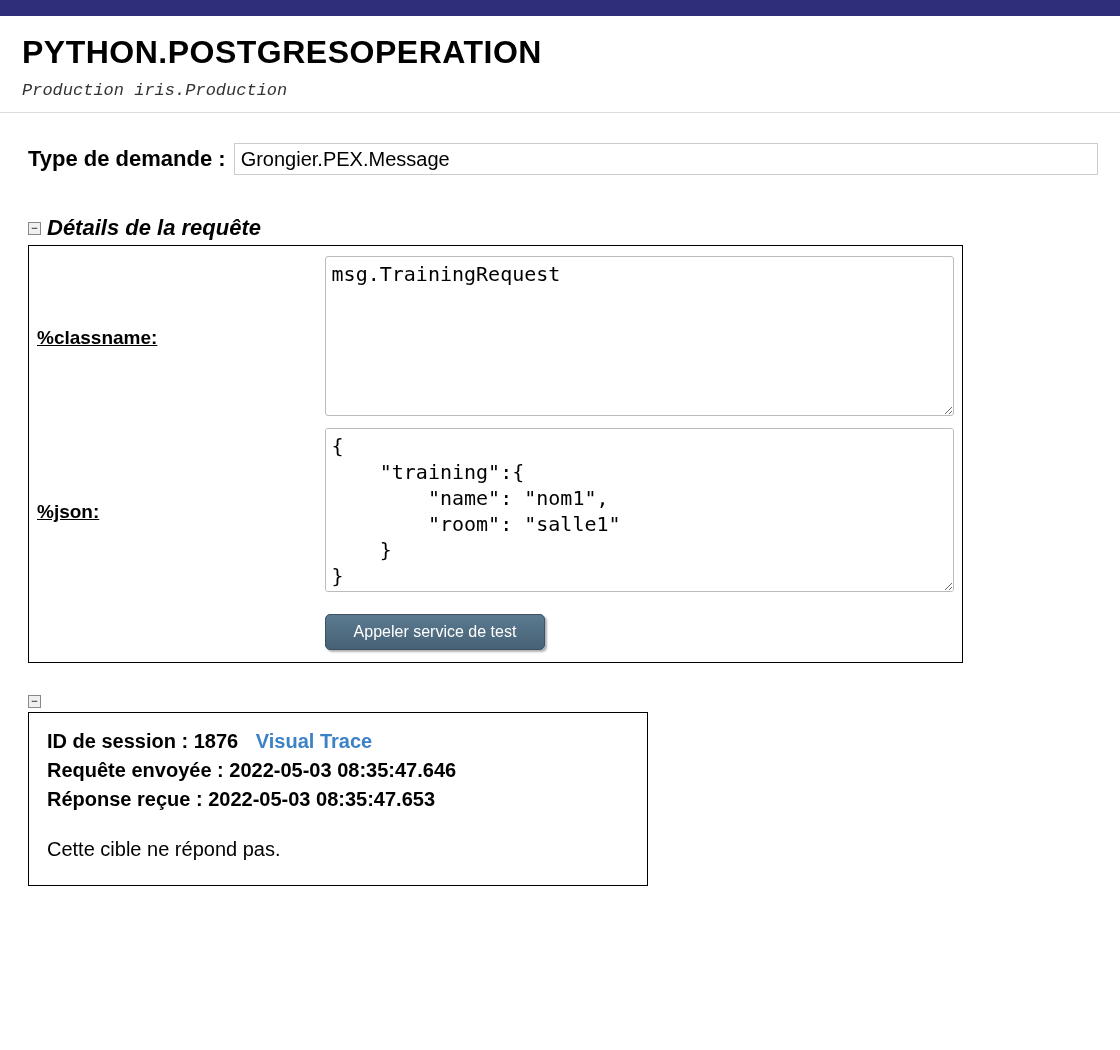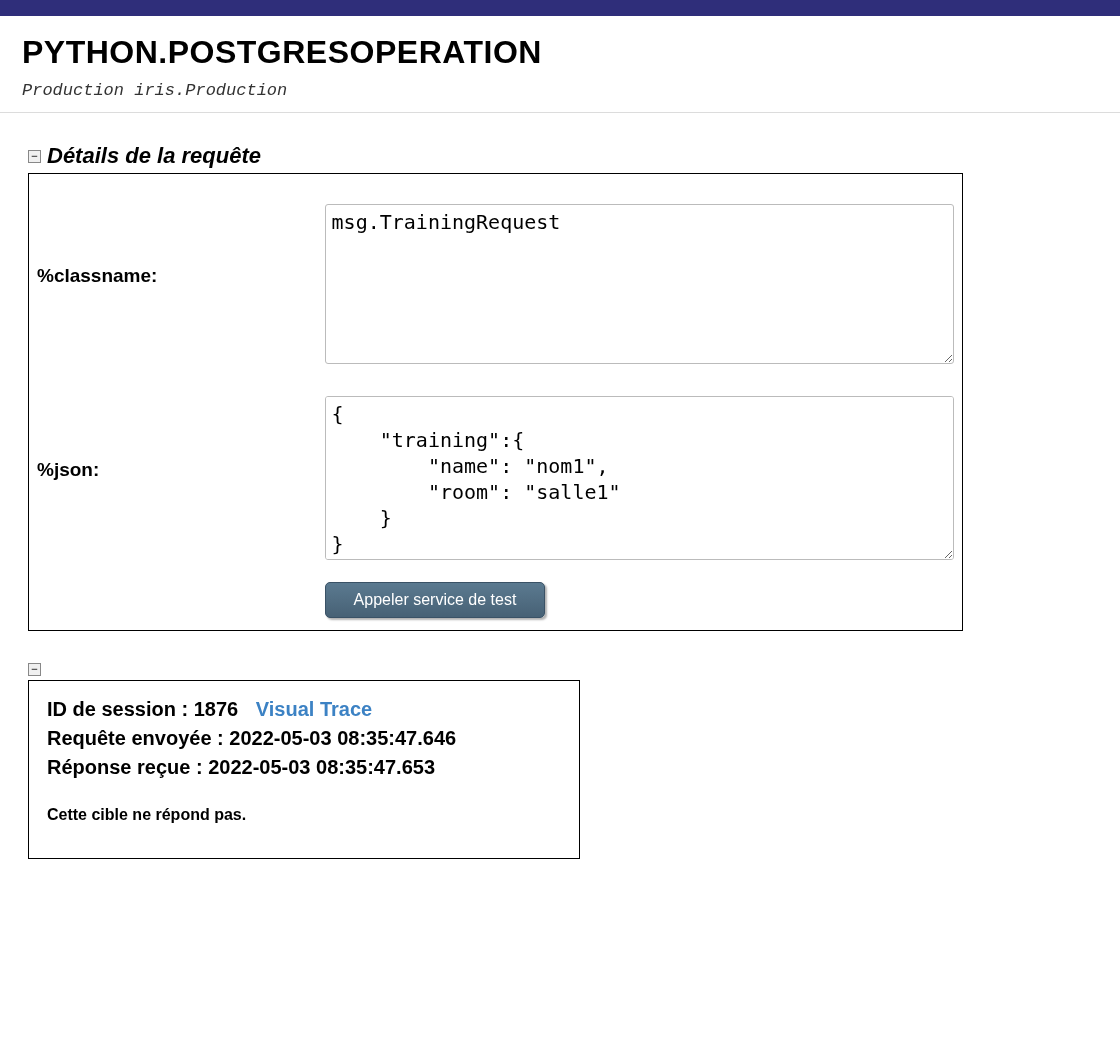--- a/index.html
+++ b/index.html
@@ -97,31 +97,31 @@
     .details-table td {
       vertical-align: middle;
       padding: 4px 2px;
     }
     .field-label {
       font-size: 19px;
       font-weight: 600;
       color: #000;
       white-space: nowrap;
       padding-right: 4px;
+      text-decoration: underline;
     }
     .field-textarea {
       width: 100%;
       font-family: Menlo, Consolas, monospace;
       font-size: 20px;
       padding: 4px 6px;
       border: 1px solid #bbb;
       border-radius: 3px;
       resize: both;
       line-height: 1.3;
-      margin-top: 20px;
     }
     .textarea-classname {
       height: 160px;
     }
     .textarea-json {
       height: 164px;
     }
     .test-button {
       background: linear-gradient(to bottom, #5b7a90, #476175);
       color: #fff;
@@ -129,54 +129,58 @@
       border-radius: 5px;
       padding: 8px 28px;
       font-size: 16px;
       cursor: pointer;
       box-shadow: 2px 2px 2px rgba(0,0,0,0.3);
       margin-top: 10px;
       margin-bottom: 2px;
     }
     .results-box {
       border: 1px solid #000;
-      padding: 14px 18px 34px 18px;
-      width: 552px;
+      padding: 14px 18px 24px 18px;
+      width: 620px;
     }
     .results-line {
       font-size: 20px;
       font-weight: 700;
       color: #000;
       line-height: 1.45;
     }
     .visual-trace-link {
       color: #3c82c4;
       font-weight: 700;
       margin-left: 12px;
       cursor: pointer;
     }
     .results-message {
-      font-size: 16px;
-      font-weight: 700;
+      font-size: 20px;
+      font-weight: 400;
       color: #000;
       margin-top: 24px;
     }
   </style>
 </head>
 <body>
 
 <div class="top-bar"></div>
 
 <div class="header">
   <h1 class="page-title">PYTHON.POSTGRESOPERATION</h1>
   <div class="subtitle">Production iris.Production</div>
 </div>
 
 <div class="content">
 
+  <div class="request-type-row">
+    <span class="request-type-label">Type de demande :</span>
+    <input type="text" class="request-type-input" value="Grongier.PEX.Message" style="">
+  </div>
 
   <div class="section-header">
     <span class="collapse-icon">−</span>
     <span class="section-title">Détails de la requête</span>
   </div>
 
   <div class="details-box">
     <table class="details-table">
       <tbody>
           <tr>

